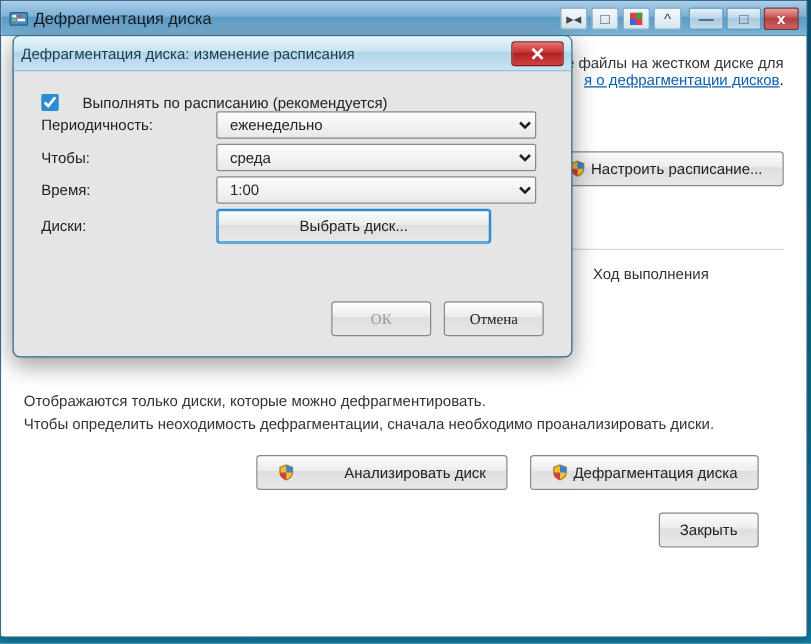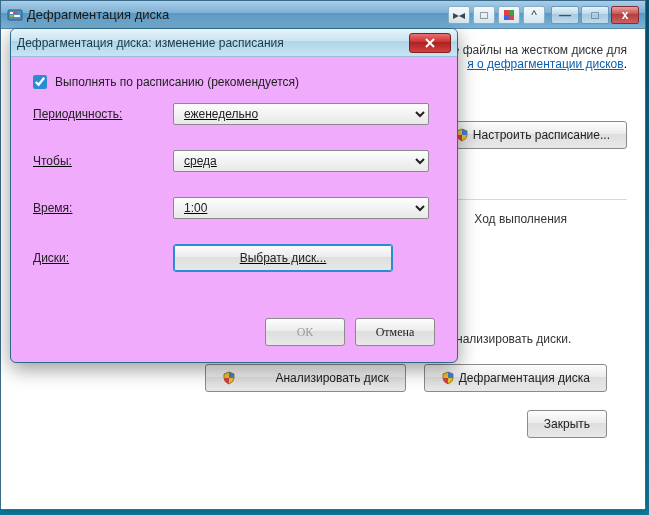--- a/index.html
+++ b/index.html
@@ -24,31 +24,31 @@
 
 .hr-line { height: 1px; background: #d8d8d8; margin: 8px 0; }
 .col-header { color: #333; padding: 4px 0; }
 .col-row { height: 26px; }
 .foot-text { color: #333; margin-top: 30px; line-height: 1.5; }
 .action-btns { display: flex; justify-content: flex-end; gap: 18px; margin-top: 16px; padding-right: 20px; }
 .close-area { text-align: right; margin-top: 18px; padding-right: 20px; }
 .shield-icon { display: inline-block; width: 14px; height: 14px; }
 
 
-.modal-window { position: absolute; top: 28px; left: 10px; width: 448px; border: 1px solid #2a6a8a; border-radius: 6px; background: #f0abfc; box-shadow: 0 6px 20px rgba(0,0,0,0.4); overflow: hidden; }
+.modal-window { position: absolute; top: 28px; left: 10px; width: 448px; border: 1px solid #2a6a8a; border-radius: 6px; background: #e5e5e5; box-shadow: 0 6px 20px rgba(0,0,0,0.4); overflow: hidden; }
 .modal-titlebar { height: 28px; background: linear-gradient(180deg, #e8f4fa, #c8e4f0 45%, #b0d4e8 46%, #c8e4f4); border-bottom: 1px solid #9ac0d8; display: flex; align-items: center; padding: 0 6px; }
 .modal-titlebar .title { color: #1a3a4a; font-size: 12px; flex: 1; }
 .modal-close { width: 42px; height: 20px; background: linear-gradient(180deg, #e87070, #c83030 45%, #b02020 46%, #d04040); border: 1px solid #802020; border-radius: 3px; color: #fff; display: flex; align-items: center; justify-content: center; font-weight: bold; font-size: 12px; }
 .modal-body { padding: 18px 22px 16px; }
 .modal-header-row { display: flex; align-items: center; gap: 14px; margin-bottom: 18px; }
 .modal-header-row .heading { color: #003399; font-size: 13px; }
 .schedule-icon { width: 32px; height: 32px; flex-shrink: 0; }
-.form-table { display: grid; grid-template-columns: 140px 1fr; row-gap: 25px; align-items: center; text-decoration: underline; }
+.form-table { display: grid; grid-template-columns: 140px 1fr; row-gap: 4px; align-items: center; }
 .form-label { color: #222; }
-.checkbox-row { display: flex; align-items: center; gap: 8px; margin-bottom: 14px; }
+.checkbox-row { display: flex; align-items: center; gap: 19px; }
 .checkbox-row input { width: 14px; height: 14px; accent-color: #2a8dd4; }
 .win7-select { width: 256px; height: 22px; background: linear-gradient(180deg, #fdfdfd, #e8e8e8); border: 1px solid #8a8a8a; border-radius: 2px; padding: 0 6px; color: #222; font-size: 12px; }
 .select-disks-btn { width: 220px; }
 .modal-buttons { display: flex; justify-content: flex-end; gap: 10px; margin-top: 34px; padding-top: 12px; }
 .modal-buttons .win7-btn { min-width: 80px; font-family: Liberation Serif, serif; }
 
 .app-icon { width: 16px; height: 16px; display: inline-block; }
 </style>
 </head>
 <body>

